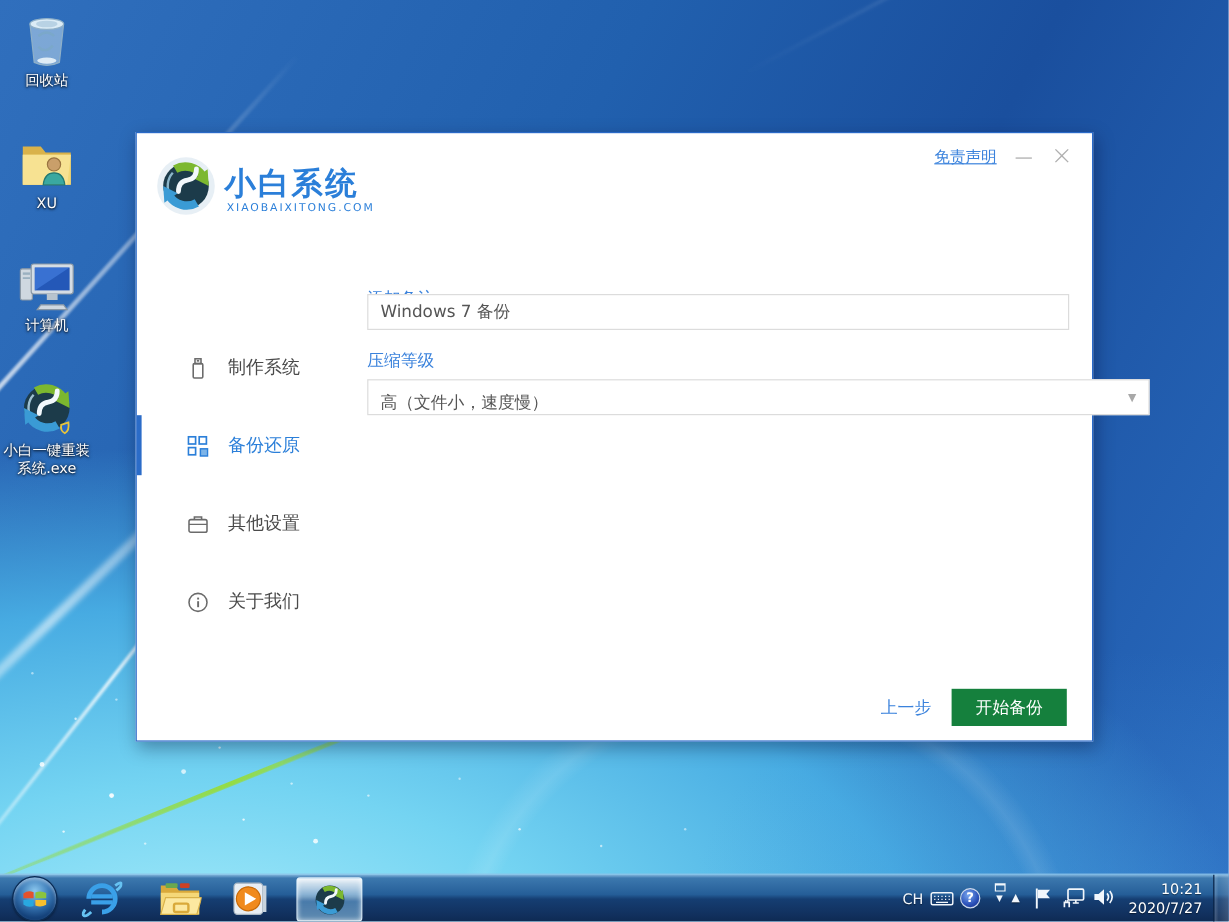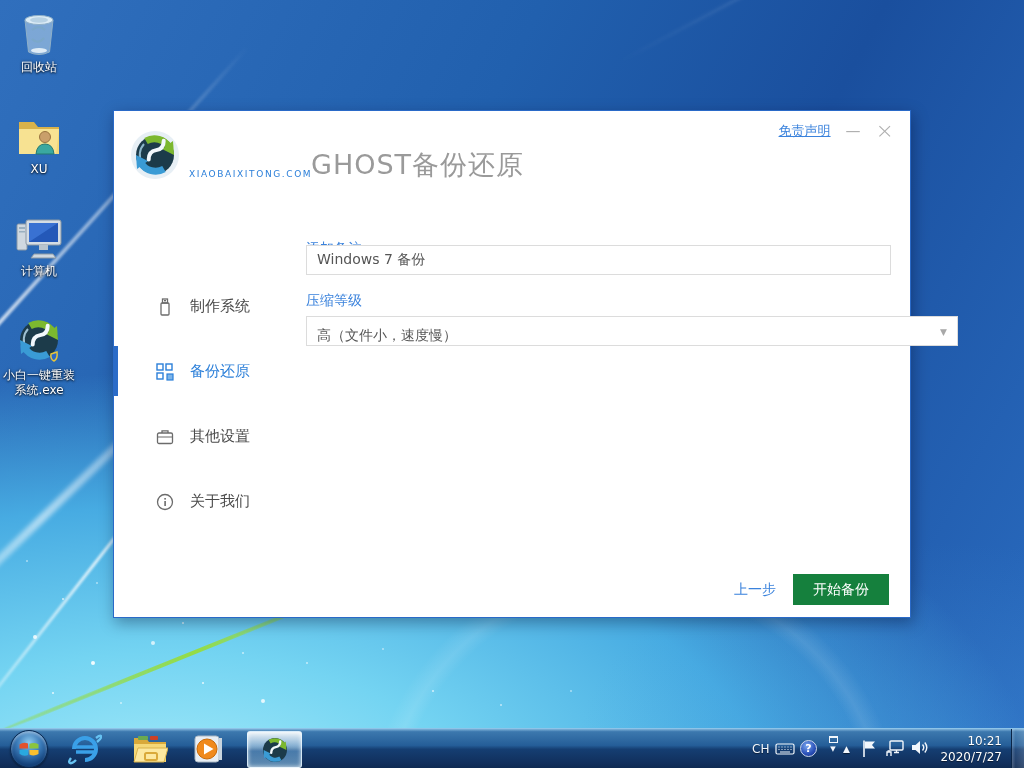--- a/index.html
+++ b/index.html
@@ -192,22 +192,22 @@
   <svg class="brand-logo" viewBox="0 0 50 50">
     <circle cx="25" cy="25" r="24" fill="#e7eff5"></circle>
     <circle cx="25" cy="25" r="19" fill="#1c3b4a"></circle>
     <path d="M12 33 A16 16 0 0 1 14 14" stroke="#a8d4e8" stroke-width="2" fill="none" opacity=".8"></path>
     <path d="M16 11 A17 17 0 0 1 39 17" stroke="#7cb82f" stroke-width="7" fill="none"></path>
     <polygon points="43,11 44,25 32,19" fill="#7cb82f"></polygon>
     <path d="M34 39 A17 17 0 0 1 11 33" stroke="#3a9bd5" stroke-width="7" fill="none"></path>
     <polygon points="7,39 6,25 18,31" fill="#3a9bd5"></polygon>
     <path d="M20 31 q-2 -8 5 -11 q7 -3 5 -11" stroke="#f2f8fc" stroke-width="4" fill="none" stroke-linecap="round" transform="rotate(14 25 25)"></path>
   </svg>
+  <div class="brand-name">小白系统</div>
   <div class="brand-domain">XIAOBAIXITONG.COM</div>
-  <div class="page-title">GHOST备份还原</div>
 
   <div class="side-bar-indicator"></div>
 
 
   <div class="side-item" style="top:163px;">
     <svg width="18" height="18" viewBox="0 0 18 18">
       <rect x="5" y="5" width="8" height="12" rx="1" fill="none" stroke="#6b6b6b" stroke-width="1.3"></rect>
       <rect x="6.5" y="1" width="5" height="4" fill="none" stroke="#6b6b6b" stroke-width="1.3"></rect>
       <rect x="8" y="2" width="2" height="1.4" fill="#6b6b6b"></rect>
     </svg>

